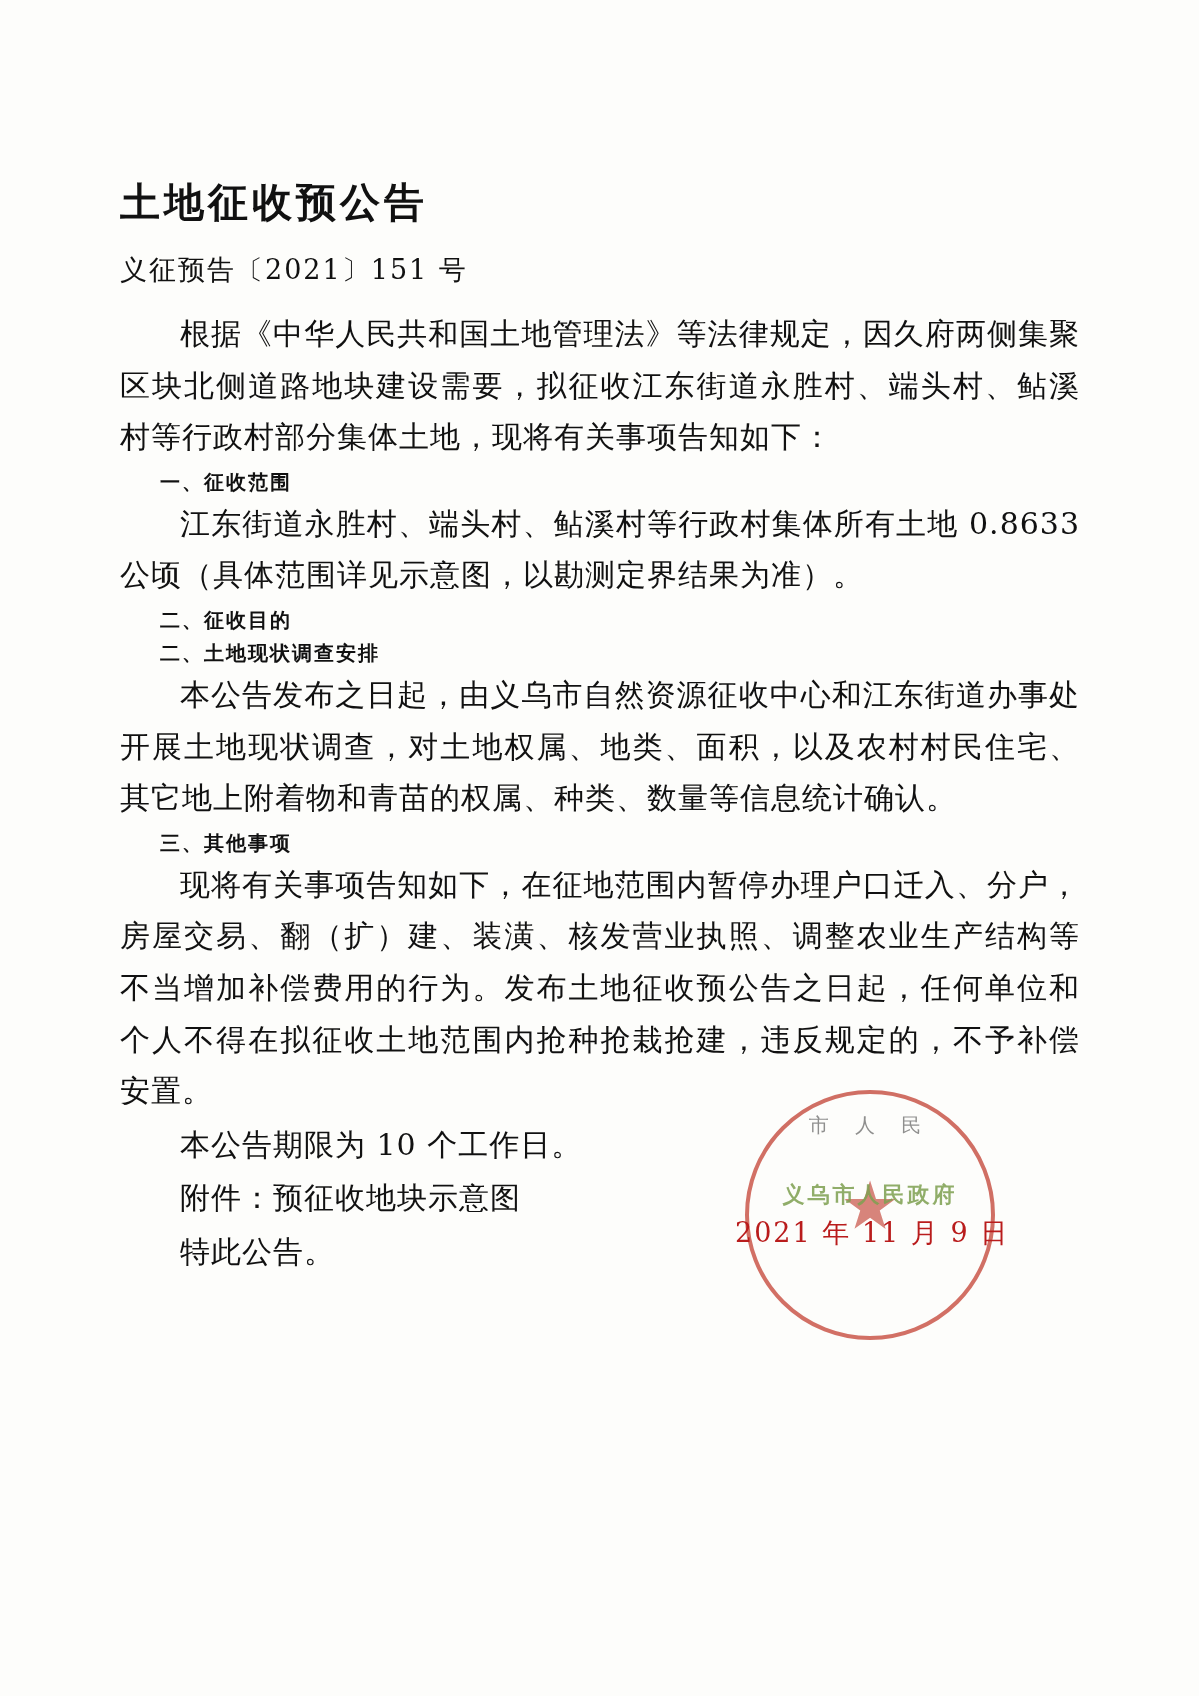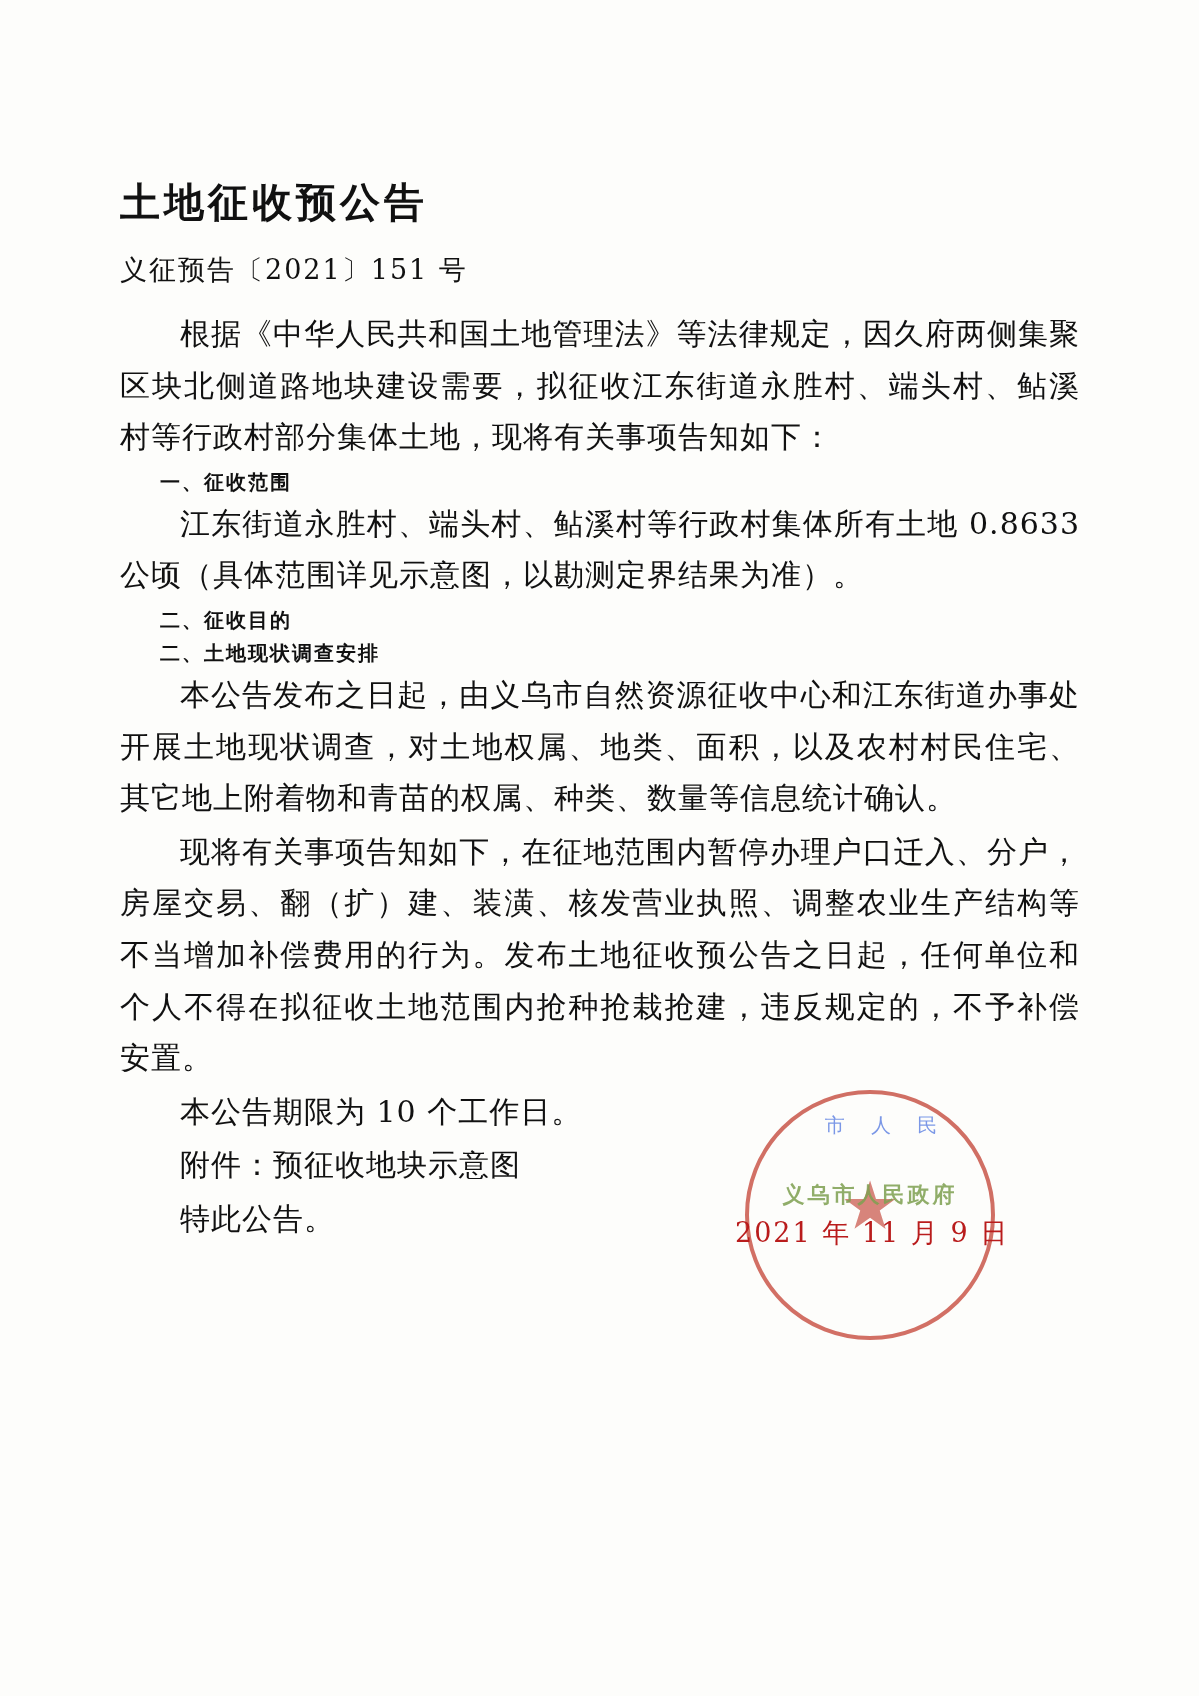--- a/index.html
+++ b/index.html
@@ -76,26 +76,26 @@
     left: 50%;
     top: 46%;
     transform: translate(-50%, -50%);
     font-size: 58px;
     color: #c0392b;
     opacity: 0.85;
     line-height: 1;
   }
   .seal-top-text {
     position: absolute;
-    left: 16px;
+    left: 0;
     top: 18px;
     width: 100%;
     text-align: center;
     font-size: 20px;
-    color: #1d4ed8;
+    color: #404040;
     letter-spacing: 10px;
     opacity: 0.8;
   }
   .seal-mid-text {
     position: absolute;
     left: 0;
     top: 86px;
     width: 100%;
     text-align: center;
     font-size: 22px;
@@ -135,20 +135,21 @@
     <p class="body-text">根据《中华人民共和国土地管理法》等法律规定，因久府两侧集聚区块北侧道路地块建设需要，拟征收江东街道永胜村、端头村、鲇溪村等行政村部分集体土地，现将有关事项告知如下：</p>
 
     <h2 class="section-head">一、征收范围</h2>
     <p class="body-text">江东街道永胜村、端头村、鲇溪村等行政村集体所有土地 0.8633 公顷（具体范围详见示意图，以勘测定界结果为准）。</p>
 
     <h2 class="section-head">二、征收目的</h2>
 
     <h2 class="section-head">二、土地现状调查安排</h2>
     <p class="body-text">本公告发布之日起，由义乌市自然资源征收中心和江东街道办事处开展土地现状调查，对土地权属、地类、面积，以及农村村民住宅、其它地上附着物和青苗的权属、种类、数量等信息统计确认。</p>
 
+    <h2 class="section-head">三、其他事项</h2>
     <p class="body-text">现将有关事项告知如下，在征地范围内暂停办理户口迁入、分户，房屋交易、翻（扩）建、装潢、核发营业执照、调整农业生产结构等不当增加补偿费用的行为。发布土地征收预公告之日起，任何单位和个人不得在拟征收土地范围内抢种抢栽抢建，违反规定的，不予补偿安置。</p>
     <p class="body-text">本公告期限为 10 个工作日。</p>
     <p class="body-text">附件：预征收地块示意图</p>
     <p class="body-text">特此公告。</p>
 
   </div>
 
   <div class="seal">
     <div class="seal-inner">
       <div class="seal-top-text">市 人 民</div>

